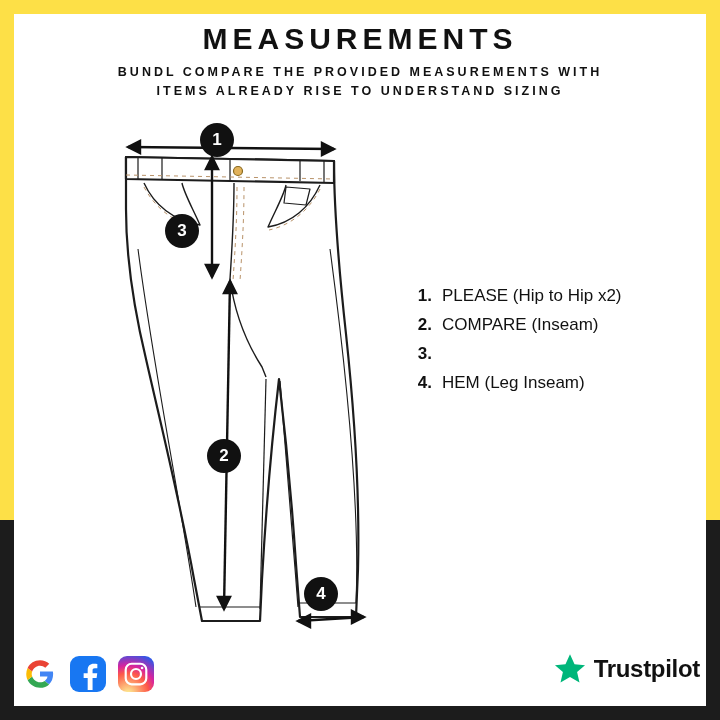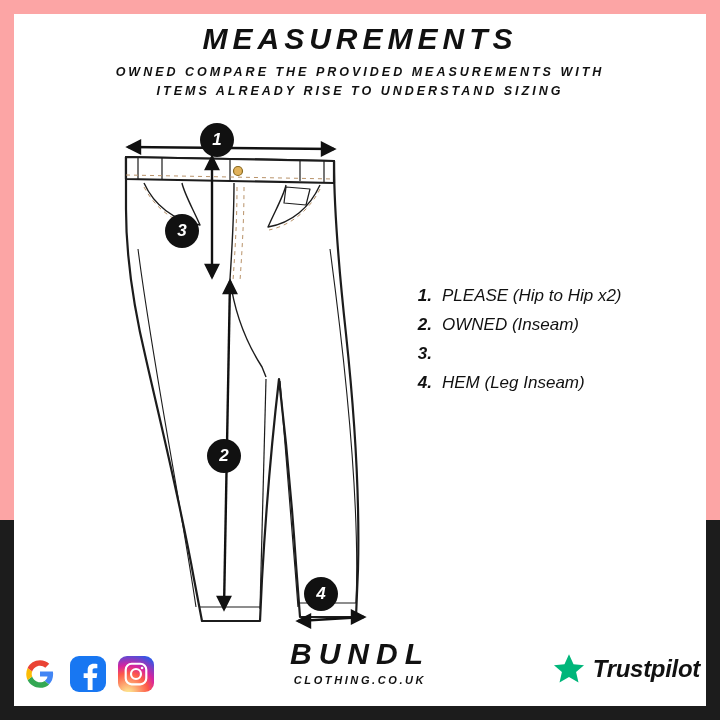--- a/index.html
+++ b/index.html
@@ -5,23 +5,22 @@
   * { box-sizing: border-box; margin: 0; padding: 0; }
   html, body {
     width: 720px; height: 720px;
     background: #1c1c1c;
     font-family: "Liberation Sans", sans-serif;
     overflow: hidden;
   }
   #page {
     position: relative;
     width: 720px; height: 520px;
-    background: #fca5a5;
+    background: #fde047;
     padding: 14px 14px 14px 14px;
-    font-style: italic;
   }
   .sheet {
     position: relative;
     width: 692px; height: 692px;
     background: #ffffff;
   }
 
   
   .header {
     position: absolute;
@@ -154,21 +153,21 @@
 </style>
 </head>
 <body>
 
 <div id="page">
   <div class="sheet">
 
     <div class="header">
       <div class="title">MEASUREMENTS</div>
       <div class="subtitle">
-        <div>OWNED COMPARE THE PROVIDED MEASUREMENTS WITH</div>
+        <div>BUNDL COMPARE THE PROVIDED MEASUREMENTS WITH</div>
         <div>ITEMS ALREADY RISE TO UNDERSTAND SIZING</div>
       </div>
     </div>
 
     <div class="diagram">
       <svg width="370" height="540" viewBox="0 0 370 540">
         <g fill="#ffffff" stroke="#1c1c1c" stroke-width="2.2" stroke-linejoin="round">
 
           <path d="M92 48 L92 100 C92 150 100 200 112 250
                    C126 312 146 392 160 470
@@ -240,21 +239,21 @@
       <div class="marker" style="left:270px; top:468px;">4</div>
     </div>
 
     <div class="legend">
       <div class="legend-row">
         <span class="legend-num">1.</span>
         <span class="legend-text">PLEASE (Hip to Hip x2)</span>
       </div>
       <div class="legend-row">
         <span class="legend-num">2.</span>
-        <span class="legend-text">OWNED (Inseam)</span>
+        <span class="legend-text">COMPARE (Inseam)</span>
       </div>
       <div class="legend-row">
         <span class="legend-num">3.</span>
       </div>
       <div class="legend-row">
         <span class="legend-num">4.</span>
         <span class="legend-text">HEM (Leg Inseam)</span>
       </div>
     </div>
 
@@ -276,24 +275,20 @@
         </div>
         <div class="social instagram">
           <svg width="26" height="26" viewBox="0 0 24 24" fill="none" stroke="#ffffff" stroke-width="2">
             <rect x="2.5" y="2.5" width="19" height="19" rx="5.5"></rect>
             <circle cx="12" cy="12" r="4.6"></circle>
             <circle cx="17.6" cy="6.4" r="1.2" fill="#ffffff" stroke="none"></circle>
           </svg>
         </div>
       </div>
 
-      <div class="brand">
-        <div class="brand-name">BUNDL</div>
-        <div class="brand-sub">CLOTHING.CO.UK</div>
-      </div>
 
       <div class="trustpilot">
         <svg width="34" height="34" viewBox="0 0 24 24">
           <polygon points="12,1.6 15.2,8.6 22.6,9.3 17,14.2 18.7,21.6 12,17.7 5.3,21.6 7,14.2 1.4,9.3 8.8,8.6" fill="#00B67A"></polygon>
         </svg>
         <span class="tp-label">Trustpilot</span>
       </div>
 
     </div>
 

